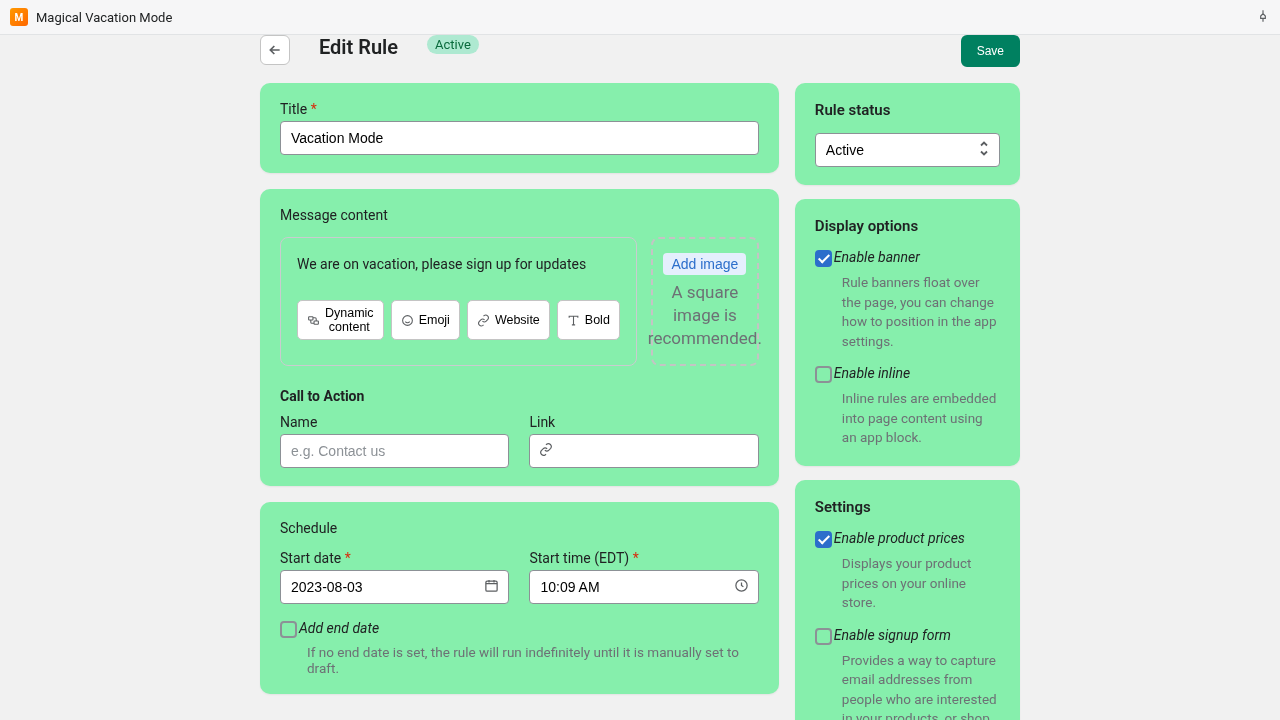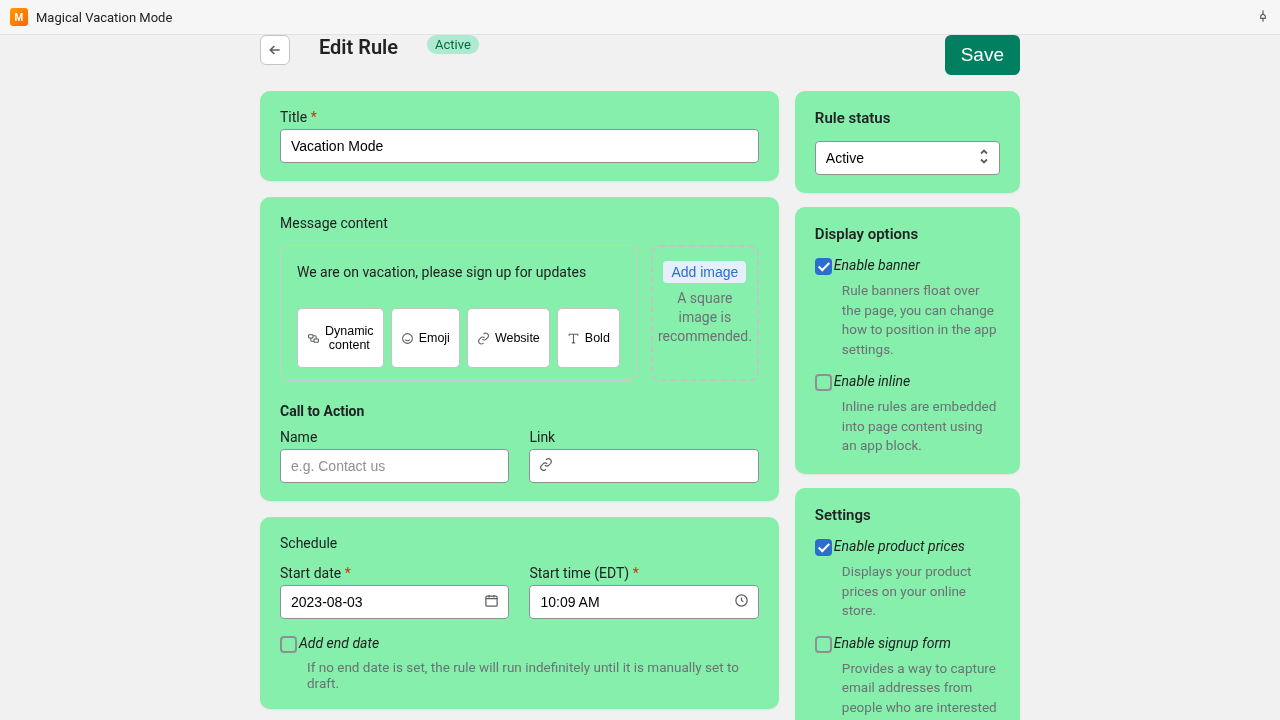--- a/index.html
+++ b/index.html
@@ -58,21 +58,21 @@
 }
 .save-btn {
   margin-left: auto;
   background: #008060;
   color: white;
   border: none;
   padding: 9px 16px;
   border-radius: 6px;
   font-weight: 500;
   cursor: pointer;
-  font-size: 19px;
+  font-size: 12px;
 }
 
 .main-wrap {
   width: 760px;
   margin: 0 auto;
 }
 
 .layout {
   display: flex;
   gap: 16px;
@@ -134,21 +134,21 @@
 }
 .message-text { font-size: 14px; margin-bottom: 28px; }
 .editor-buttons { display: flex; gap: 7px; }
 .editor-btn {
   display: flex;
   align-items: center;
   gap: 5px;
   border: 1px solid #c4c4c4;
   background: white;
   border-radius: 5px;
-  padding: 15px 9px;
+  padding: 5px 9px;
   font-size: 12.5px;
   cursor: pointer;
 }
 .editor-btn svg { flex-shrink: 0; }
 
 .image-drop {
   width: 108px;
   border: 2px dashed #c4c4c4;
   border-radius: 8px;
   padding: 14px 8px;
@@ -160,21 +160,21 @@
 }
 .add-image-btn {
   background: #e5effd;
   color: #2c6ecb;
   border: none;
   padding: 3px 8px;
   border-radius: 4px;
   font-size: 14px;
   cursor: pointer;
 }
-.image-hint { font-size: 14px; color: #6d7175; line-height: 1.35; }
+.image-hint { font-size: 17px; color: #6d7175; line-height: 1.35; }
 
 .subheading { font-size: 14px; font-weight: 700; margin: 0 0 10px; }
 .two-col { display: flex; gap: 20px; }
 .two-col > * { flex: 1; }
 
 .input-with-icon { position: relative; }
 .input-with-icon .icon {
   position: absolute;
   left: 10px;
   top: 50%;

